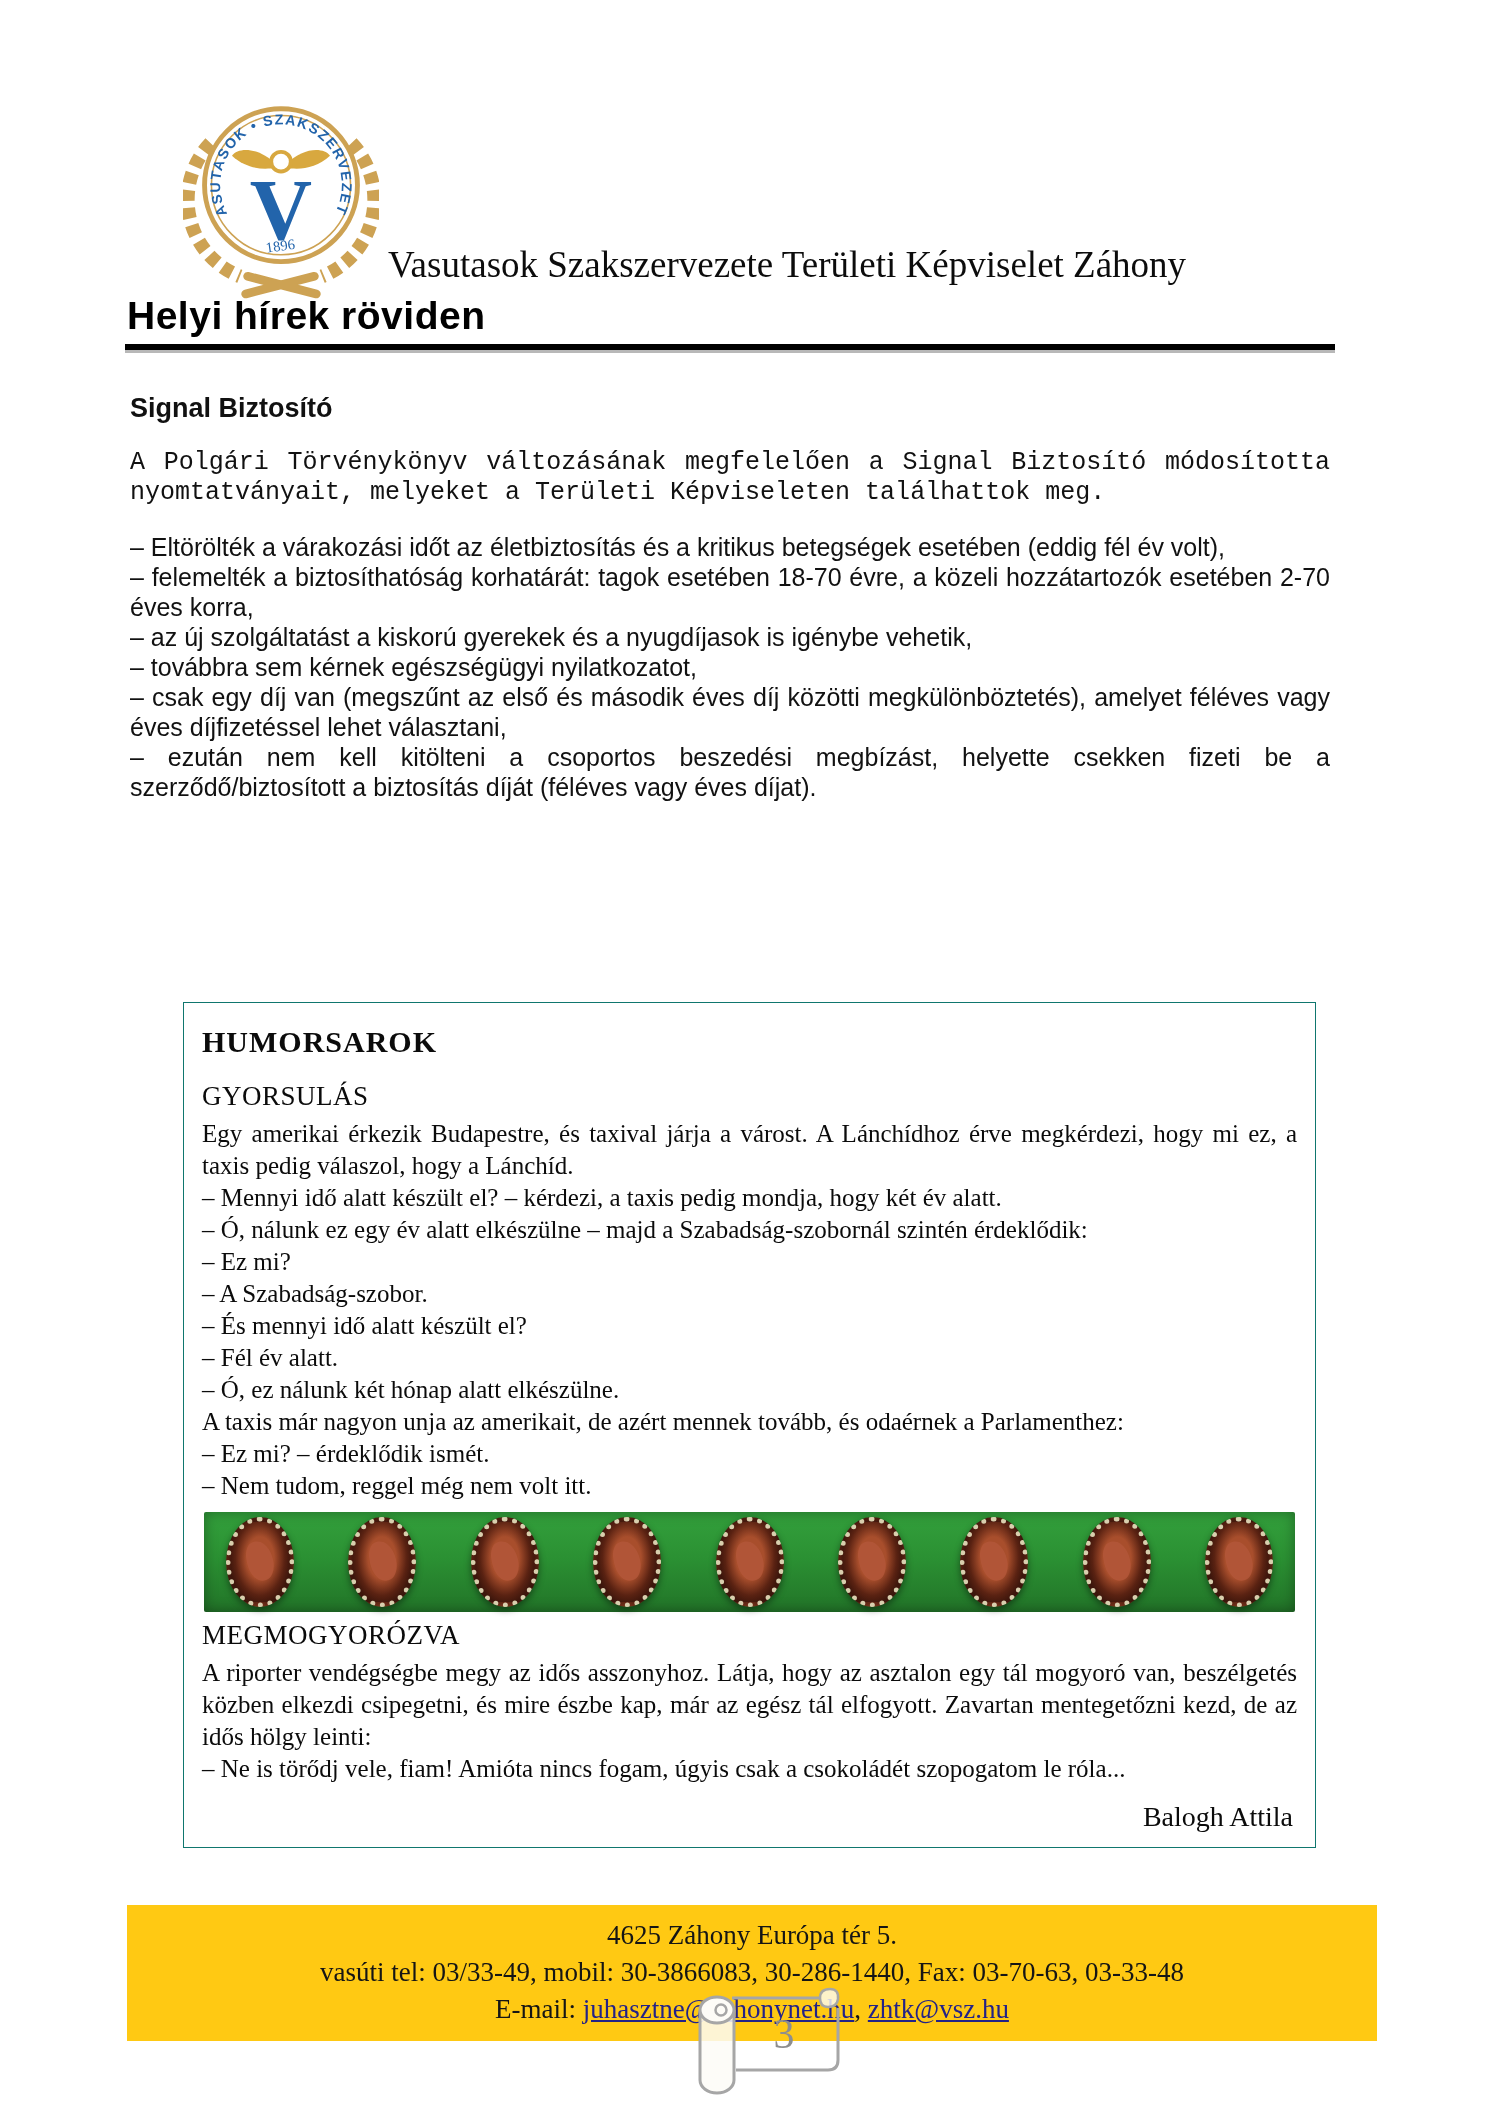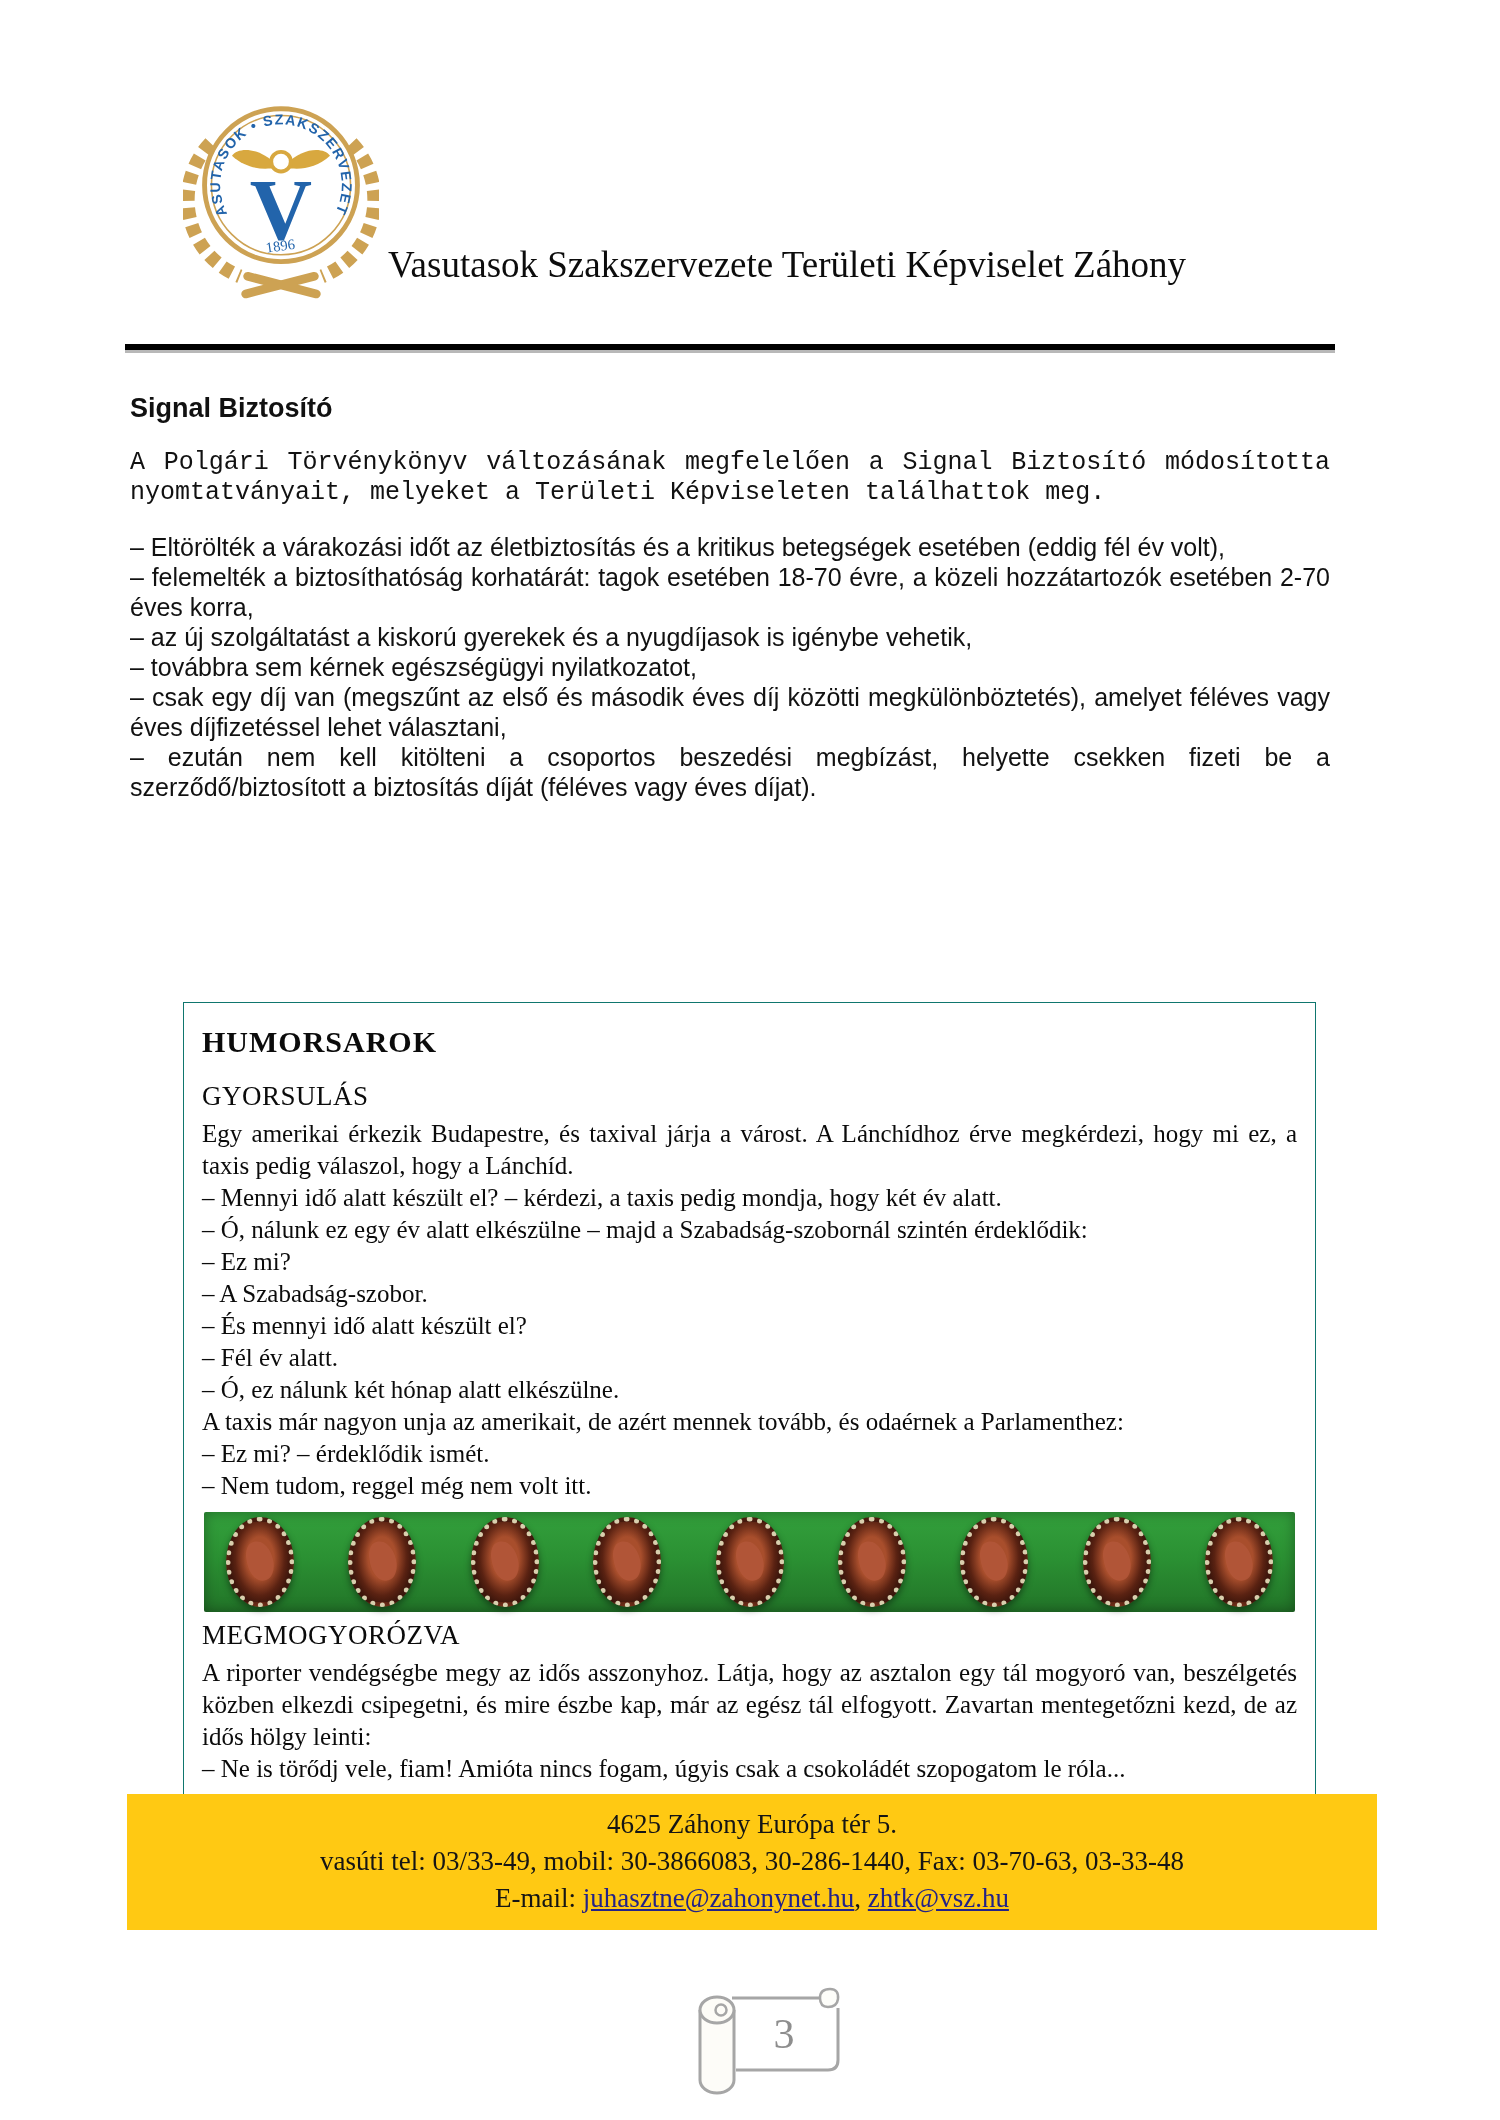--- a/index.html
+++ b/index.html
@@ -33,21 +33,21 @@
               display:flex;align-items:center;justify-content:space-between;padding:0 22px;
               box-shadow:inset 0 0 14px rgba(0,0,0,.35);}
   .egg{width:58px;height:80px;border-radius:50%;
        background:radial-gradient(ellipse at 50% 45%,#a84e2c 0 34%,#5a2212 60%,#3d160c 75%);
        border:5px dotted #d9cfae;box-shadow:0 3px 7px rgba(0,0,0,.45);position:relative;flex:0 0 auto;}
   .egg::after{content:"";position:absolute;left:28%;top:24%;width:44%;height:50%;
               background:#b3573a;border-radius:45% 60% 50% 55%;transform:rotate(-12deg);opacity:.85;}
   .signature{font-size:28px;text-align:right;margin:16px 4px 0 0;}
 
   
-  .footer{position:absolute;left:127px;top:1794px;width:1250px;height:136px;background:#ffc913;
+  .footer{position:absolute;left:127px;top:1905px;width:1250px;height:136px;background:#ffc913;
           text-align:center;font-family:"Liberation Serif",serif;color:#151515;}
   .footer .f-line{font-size:27px;line-height:37px;margin:0;}
   .footer .f-line:first-child{padding-top:12px;}
   .email-link{color:#232288;text-decoration:underline;cursor:pointer;}
 
   
   .scroll-wrap{position:absolute;left:688px;top:1982px;width:172px;height:118px;}
   .scroll-wrap svg{display:block;}
 </style>
 </head>
@@ -74,20 +74,21 @@
       <path d="M95,84 C78,66 56,66 50,75 C64,88 82,90 95,87 Z" fill="#d8a83f"></path>
       <path d="M105,84 C122,66 144,66 150,75 C136,88 118,90 105,87 Z" fill="#d8a83f"></path>
       <circle cx="100" cy="81" r="10" fill="#fff" stroke="#d8a83f" stroke-width="4"></circle>
 
       <text x="100" y="160" text-anchor="middle" font-family="Liberation Serif, serif" font-size="88" font-weight="bold" fill="#2264ab">V</text>
       <text x="100" y="172" text-anchor="middle" font-family="Liberation Serif, serif" font-size="15" fill="#2264ab" transform="rotate(-8 100 172)">1896</text>
     </svg>
   </div>
 
   <div class="org-title">Vasutasok Szakszervezete Területi Képviselet Záhony</div>
+  <div class="page-heading">Helyi hírek röviden</div>
   <div class="heading-rule"></div>
 
   <div class="content">
     <div class="sec-heading">Signal Biztosító</div>
     <p class="para">A Polgári Törvénykönyv változásának megfelelően a Signal Biztosító módosította nyomtatványait, melyeket a Területi Képviseleten találhattok meg.</p>
     <div class="dash-list">
       <p>– Eltörölték a várakozási időt az életbiztosítás és a kritikus betegségek esetében (eddig fél év volt),</p>
       <p>– felemelték a biztosíthatóság korhatárát: tagok esetében 18-70 évre, a közeli hozzátartozók esetében 2-70 éves korra,</p>
       <p>– az új szolgáltatást a kiskorú gyerekek és a nyugdíjasok is igénybe vehetik,</p>
       <p>– továbbra sem kérnek egészségügyi nyilatkozatot,</p>

